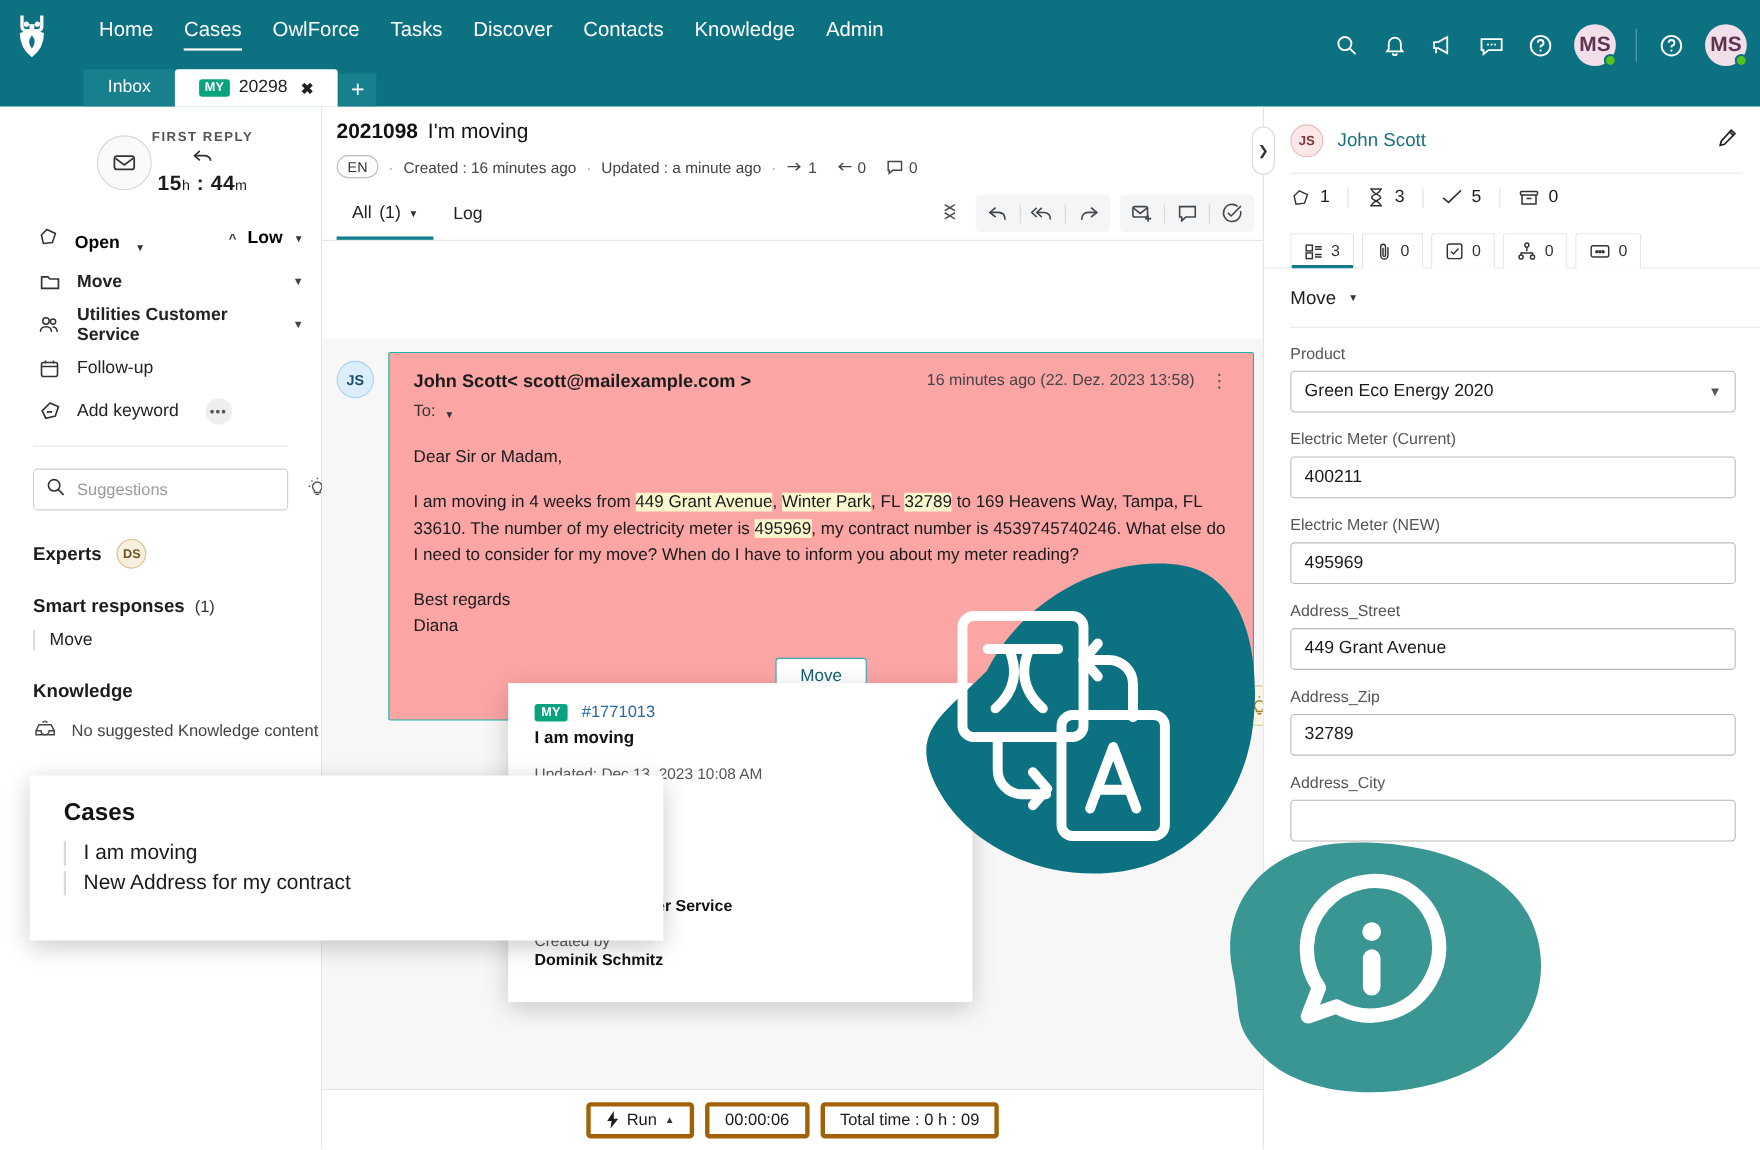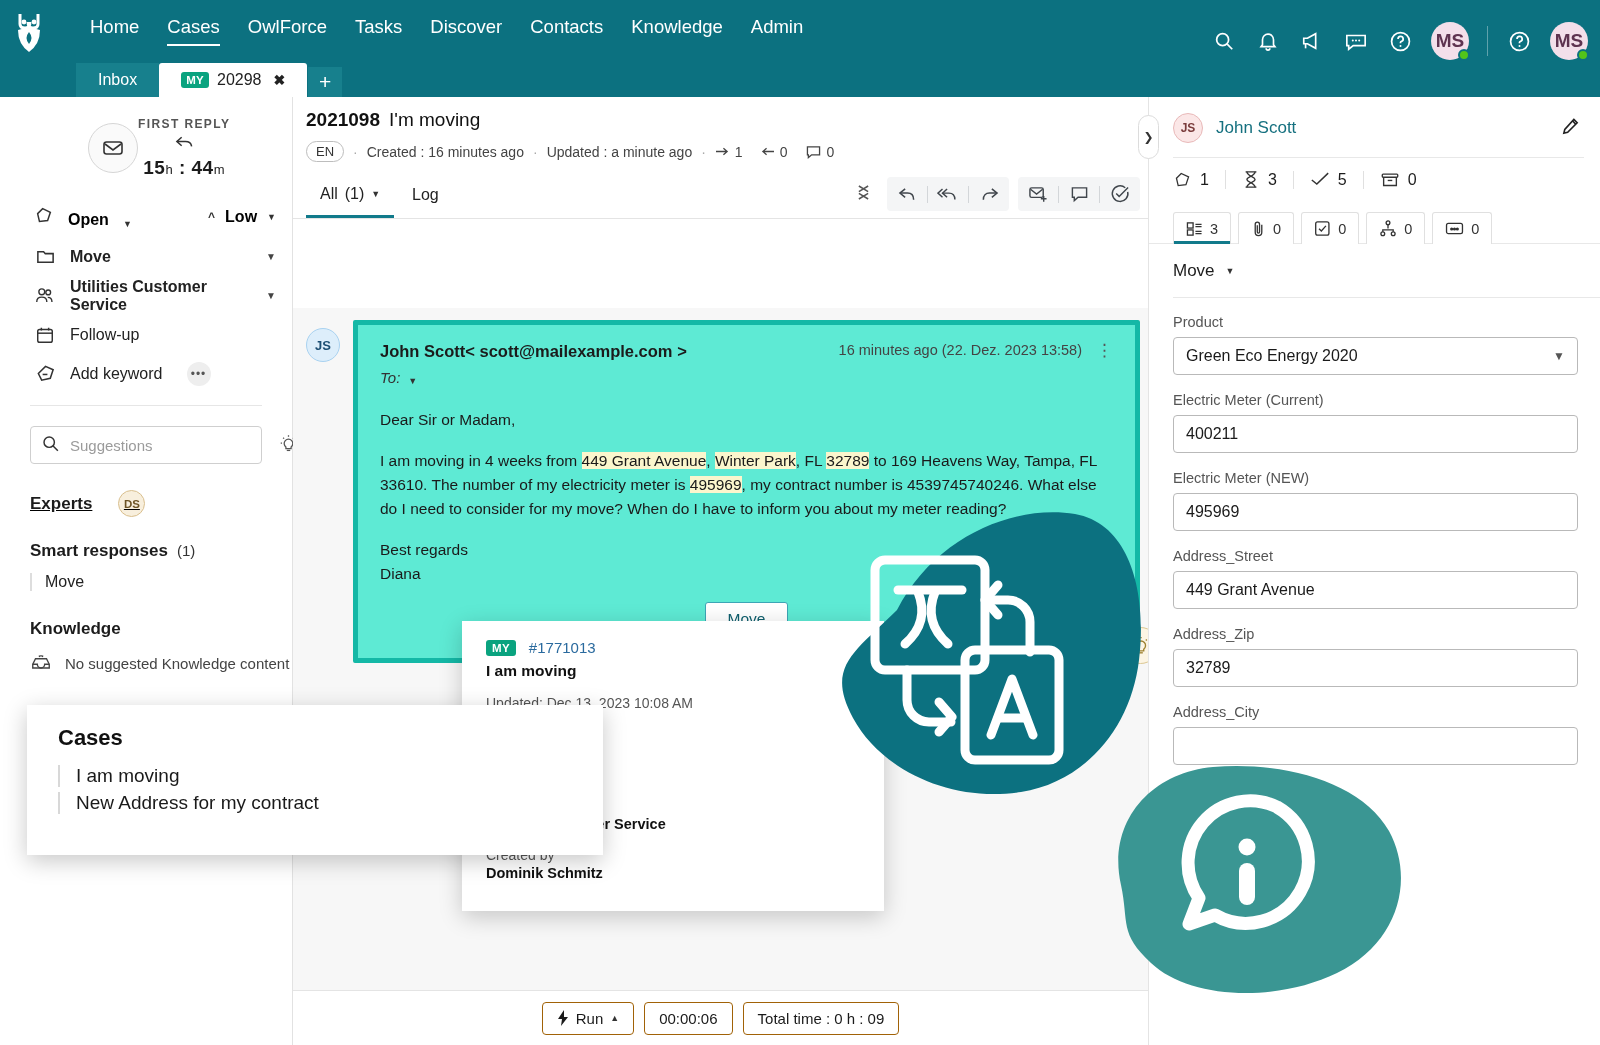--- a/index.html
+++ b/index.html
@@ -93,21 +93,21 @@
     margin: 20px 30px 0 30px; height: 38px; border: 1px solid #cfcfcf; border-radius: 4px;
     display: flex; align-items: center; padding: 0 10px; gap: 10px; cursor: text;
   }
   .searchbox input {
     border: 0; outline: 0; flex: 1; font-size: 15px; color: #222;
     font-family: "Liberation Sans", sans-serif; background: transparent;
   }
   .searchbox input::placeholder { color: #9b9b9b; }
 
   .sec-title { font-size: 17px; font-weight: bold; color: #1c1c1c; }
-  .experts { display: flex; align-items: center; gap: 26px; padding: 26px 0 0 30px; text-decoration: underline; }
+  .experts { display: flex; align-items: center; gap: 14px; padding: 26px 0 0 30px; }
   .expert-av {
     width: 27px; height: 27px; border-radius: 50%; background: #f8efdd;
     border: 1px solid #d9bf8e; color: #6d5425; font-size: 11.5px; font-weight: bold;
     display: flex; align-items: center; justify-content: center; cursor: pointer;
   }
   .smart-head { display: flex; align-items: baseline; gap: 9px; padding: 24px 0 0 30px; }
   .smart-count { font-size: 15px; color: #333; }
   .smart-item {
     margin: 12px 0 0 30px; padding-left: 13px; border-left: 2px solid #ddd;
     font-size: 16px; color: #222; cursor: pointer;
@@ -140,26 +140,26 @@
   .tgroup .tsep { width: 1px; height: 17px; background: #d3d6d9; }
 
   .msgarea { position: absolute; left: 0; top: 211px; right: 0; bottom: 55px; background: #f7f7f7; padding: 12px 8px 0 13px; }
   .msg-wrap { display: flex; gap: 13px; }
   .msg-av {
     width: 34px; height: 34px; border-radius: 50%; background: #ddeefb; border: 1px solid #a9d2f0;
     color: #1d4f73; font-size: 13px; font-weight: bold; display: flex; align-items: center;
     justify-content: center; flex: none; margin-top: 8px;
   }
   .msg-card {
-    flex: 1; background: #5eead4; border: 5px solid #14b8a6; border-radius: 2px;
+    flex: 1; background: #fca5a5; border: 1px solid #14b8a6; border-radius: 2px;
     padding: 17px 22px 22px 22px; position: relative;
   }
   .msg-top { display: flex; align-items: flex-start; }
   .msg-from { font-size: 16.5px; font-weight: bold; color: #1b1b1b; }
-  .msg-to { font-size: 15px; color: #333; margin-top: 8px; display: flex; align-items: flex-end; gap: 8px; font-style: italic; }
+  .msg-to { font-size: 15px; color: #333; margin-top: 8px; display: flex; align-items: flex-end; gap: 8px; }
   .msg-date { margin-left: auto; font-size: 14.5px; color: #444; white-space: nowrap; }
   .msg-kebab { margin-left: 14px; color: #555; cursor: pointer; line-height: 1; font-size: 17px; letter-spacing: 0; }
   .msg-body { margin-top: 22px; font-size: 15.5px; line-height: 1.55; color: #1a1a1a; }
   .msg-body p { margin-bottom: 17px; }
   .hl { background: #fbf6cd; }
   .msg-actions { display: flex; justify-content: center; margin-top: 16px; }
   .move-btn {
     border: 1px solid #3da5b5; border-radius: 3px; background: #fff; color: #10606e;
     font-size: 15.5px; padding: 7px 22px; cursor: pointer; font-family: "Liberation Sans", sans-serif;
   }
@@ -167,21 +167,21 @@
     position: absolute; right: -24px; bottom: -6px; width: 37px; height: 37px; border-radius: 50%;
     background: #fcf5e4; border: 1px solid #dcc893; display: flex; align-items: center;
     justify-content: center; cursor: pointer; color: #9e8231;
   }
 
   .bottombar {
     position: absolute; left: 0; right: 0; bottom: 0; height: 55px; background: #fff;
     border-top: 1px solid #e4e4e4; display: flex; align-items: center; justify-content: center; gap: 10px;
   }
   .bb-btn {
-    border: 1px solid #a16207; border-radius: 4px; background: #fff; height: 33px;
+    border: 4px solid #a16207; border-radius: 4px; background: #fff; height: 33px;
     display: flex; align-items: center; gap: 7px; padding: 0 14px; font-size: 15px;
     color: #1a1a1a; cursor: pointer; font-family: "Liberation Sans", sans-serif;
   }
   .bb-btn.mono { font-size: 15px; }
 
   
   .rpanel {
     position: absolute; left: 1148px; top: 97px; width: 452px; height: 948px;
     background: #fff; border-left: 1px solid #e4e4e4;
   }

